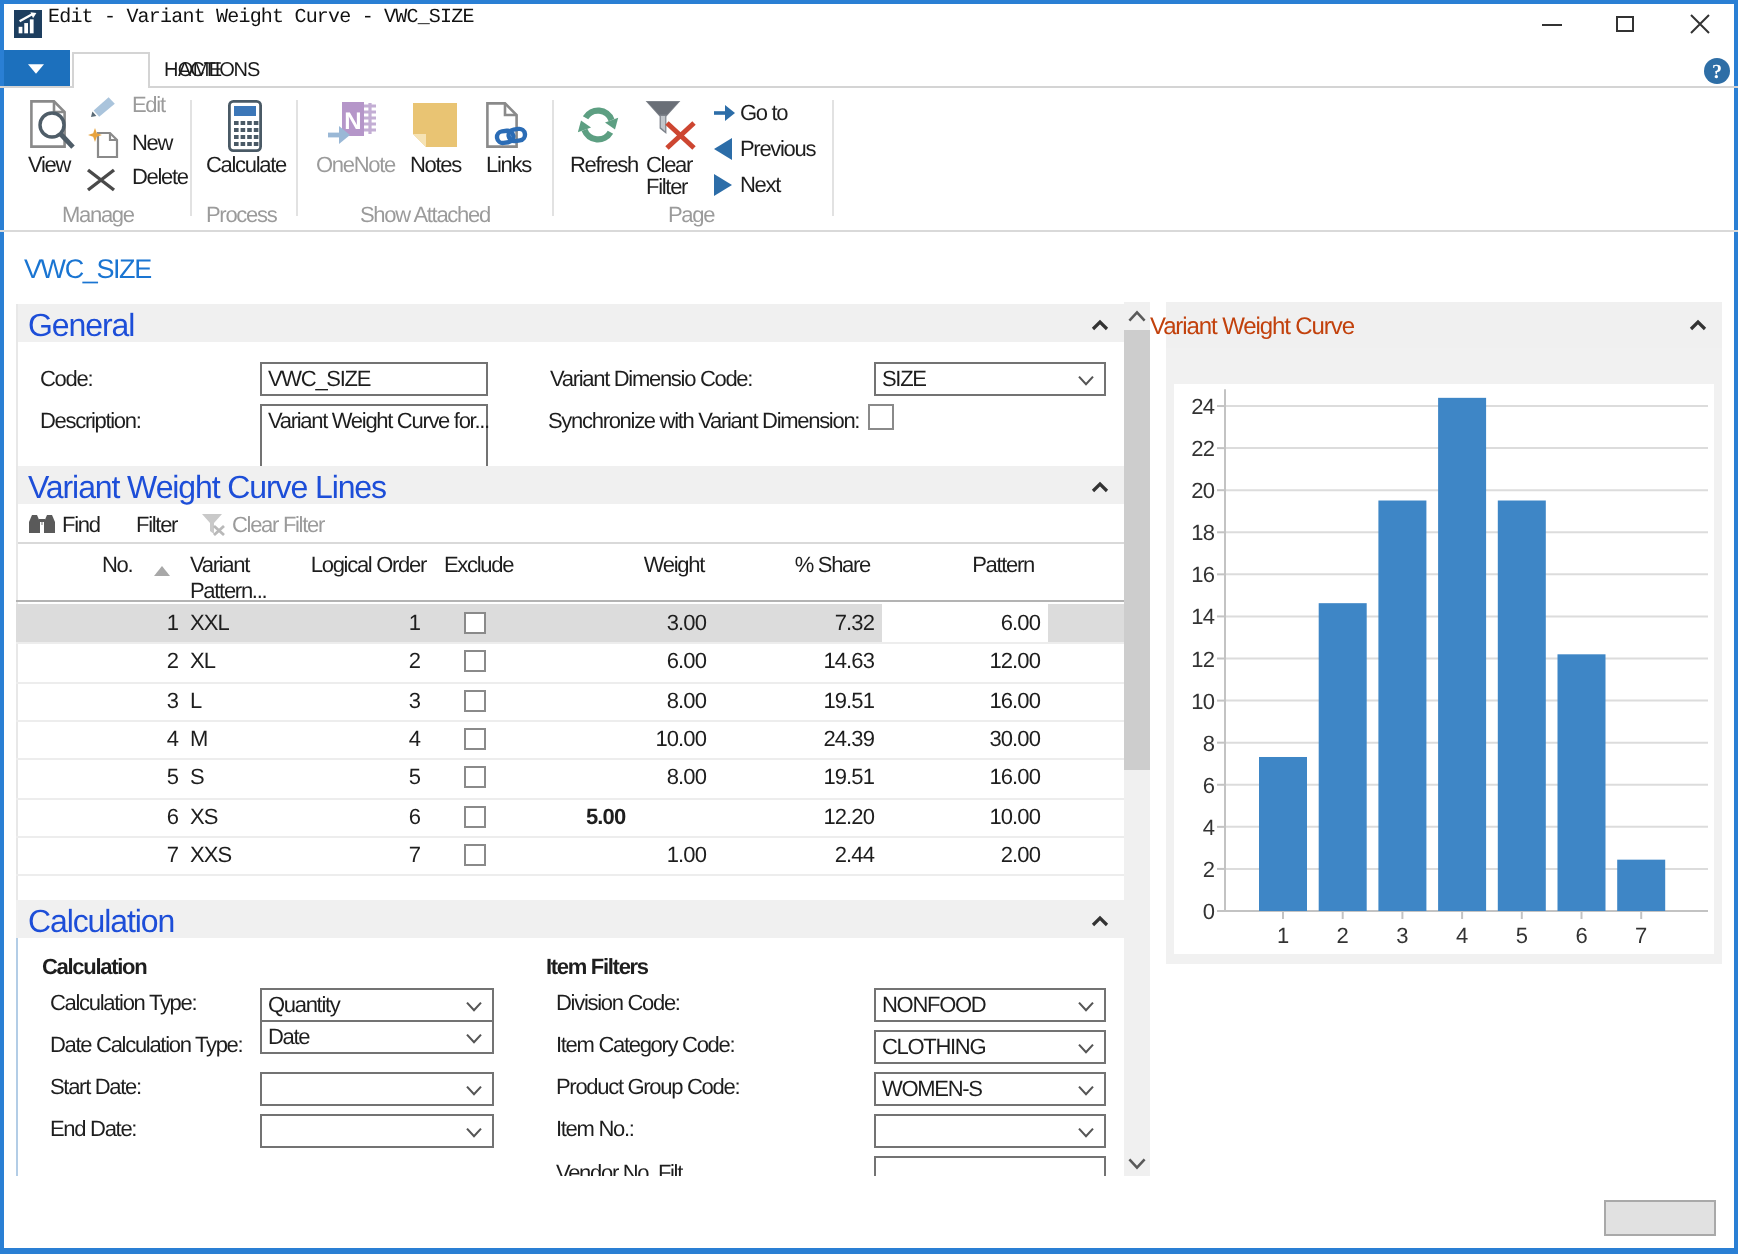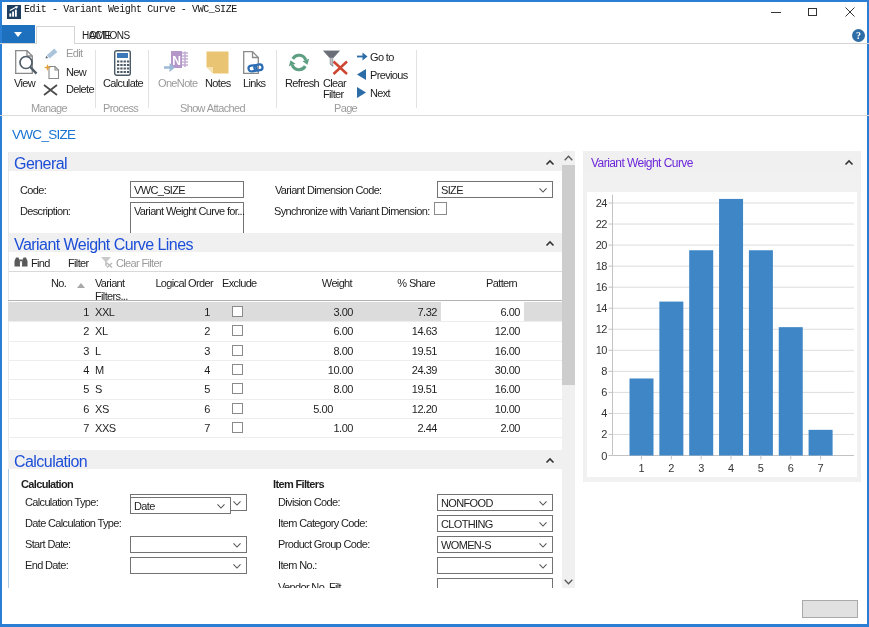--- a/index.html
+++ b/index.html
@@ -184,21 +184,21 @@
   </svg>
 
   <div class="lbl" style="left:20px;top:184px;">Code:</div>
   <div class="field" style="left:130px;top:181px;width:114px;height:17px;">
     <span class="caps">VWC_SIZE</span>
   </div>
   <div class="lbl" style="left:20px;top:205px;">Description:</div>
   <div class="field" style="left:130px;top:202px;width:114px;height:32px;">
     <span>Variant Weight Curve for...</span>
   </div>
-  <div class="lbl" style="left:275px;top:184px;">Variant Dimension Code:</div>
+  <div class="lbl" style="left:275px;top:184px;">Variant Dimensio Code:</div>
   <div class="field" style="left:437px;top:181px;width:116px;height:17px;">
     <span class="caps">SIZE</span>
     <svg class="dd-ch" viewBox="0 0 9 8">
       <path d="M0.5 1.5 L4.5 5.8 L8.5 1.5" stroke="#555" stroke-width="1.2" fill="none"></path>
     </svg>
   </div>
   <div class="lbl" style="left:274px;top:205px;">Synchronize with Variant Dimension:</div>
   <div class="field" style="left:434px;top:202px;width:13px;height:13px;border-color:#8a8a8a;"></div>
 
   <div class="sechdr" style="top:233px;">
@@ -226,21 +226,21 @@
   <div class="lbl gray" style="left:116px;top:257px;">Clear Filter</div>
   <div class="abs" style="left:8px;top:271px;width:554px;height:1px;background:#d9d9d9"></div>
 
   <div class="lbl" style="left:51px;top:277px;">No.</div>
   <svg class="abs" style="left:77px;top:283px" width="8" height="5" viewBox="0 0 8 5">
     <path d="M4 0 L8 5 L0 5 Z" fill="#a8a8a8"></path>
   </svg>
   <div class="abs" style="left:8px;top:152px;width:1px;height:298px;background:#e8e8e8"></div>
   <div class="abs" style="left:8px;top:450px;width:1px;height:138px;background:#b3cde6"></div>
   <div class="lbl" style="left:95px;top:277px;">Variant</div>
-  <div class="lbl" style="left:95px;top:290px;">Filters...</div>
+  <div class="lbl" style="left:95px;top:290px;">Pattern...</div>
   <div class="lbl" style="left:147px;top:277px;width:66px;text-align:right;">Logical Order</div>
   <div class="lbl" style="left:222px;top:277px;">Exclude</div>
   <div class="lbl" style="left:292px;top:277px;width:60px;text-align:right;">Weight</div>
   <div class="lbl" style="left:375px;top:277px;width:60px;text-align:right;">% Share</div>
   <div class="lbl" style="left:457px;top:277px;width:60px;text-align:right;">Pattern</div>
   <div class="abs" style="left:8px;top:300px;width:554px;height:1px;background:#b3b3b3"></div>
 
   <div id="rows">
     <div class="abs" style="left:8px;top:302px;width:554px;height:19px;background:#dcdcdc;"></div>
     <div class="abs" style="left:441px;top:302px;width:83px;height:19px;background:#fff;"></div>
@@ -281,21 +281,21 @@
     <div class="num" style="left:160px;top:383px;width:50px;text-align:right;">5</div>
     <div class="field" style="left:232px;top:383px;width:11px;height:11px;border-color:#8a8a8a;"></div>
     <div class="num" style="left:293px;top:383px;width:60px;text-align:right;">8.00</div>
     <div class="num" style="left:377px;top:383px;width:60px;text-align:right;">19.51</div>
     <div class="num" style="left:460px;top:383px;width:60px;text-align:right;">16.00</div>
     <div class="abs" style="left:8px;top:399px;width:554px;height:1px;background:#ededed;"></div>
     <div class="num" style="left:60px;top:403px;width:29px;text-align:right;">6</div>
     <div class="num" style="left:95px;top:403px;">XS</div>
     <div class="num" style="left:160px;top:403px;width:50px;text-align:right;">6</div>
     <div class="field" style="left:232px;top:403px;width:11px;height:11px;border-color:#8a8a8a;"></div>
-    <div class="num" style="left:293px;top:403px;width:60px;text-align:center;">5.00</div>
+    <div class="num" style="left:293px;top:403px;width:60px;text-align:left;font-weight:bold;">5.00</div>
     <div class="num" style="left:377px;top:403px;width:60px;text-align:right;">12.20</div>
     <div class="num" style="left:460px;top:403px;width:60px;text-align:right;">10.00</div>
     <div class="abs" style="left:8px;top:418px;width:554px;height:1px;background:#ededed;"></div>
     <div class="num" style="left:60px;top:422px;width:29px;text-align:right;">7</div>
     <div class="num" style="left:95px;top:422px;">XXS</div>
     <div class="num" style="left:160px;top:422px;width:50px;text-align:right;">7</div>
     <div class="field" style="left:232px;top:422px;width:11px;height:11px;border-color:#8a8a8a;"></div>
     <div class="num" style="left:293px;top:422px;width:60px;text-align:right;">1.00</div>
     <div class="num" style="left:377px;top:422px;width:60px;text-align:right;">2.44</div>
     <div class="num" style="left:460px;top:422px;width:60px;text-align:right;">2.00</div>
@@ -328,21 +328,21 @@
       <svg class="dd-ch" viewBox="0 0 9 8">
         <path d="M0.5 1.5 L4.5 5.8 L8.5 1.5" stroke="#555" stroke-width="1.2" fill="none"></path>
       </svg>
     </div>
     <div class="field" style="left:437px;top:494px;width:116px;height:17px;">
       <span class="caps">NONFOOD</span>
       <svg class="dd-ch" viewBox="0 0 9 8">
         <path d="M0.5 1.5 L4.5 5.8 L8.5 1.5" stroke="#555" stroke-width="1.2" fill="none"></path>
       </svg>
     </div>
-    <div class="field" style="left:130px;top:497px;width:101px;height:17px;">
+    <div class="field" style="left:130px;top:510px;width:117px;height:17px;">
       <span class="">Date</span>
       <svg class="dd-ch" viewBox="0 0 9 8">
         <path d="M0.5 1.5 L4.5 5.8 L8.5 1.5" stroke="#555" stroke-width="1.2" fill="none"></path>
       </svg>
     </div>
     <div class="field" style="left:437px;top:515px;width:116px;height:17px;">
       <span class="caps">CLOTHING</span>
       <svg class="dd-ch" viewBox="0 0 9 8">
         <path d="M0.5 1.5 L4.5 5.8 L8.5 1.5" stroke="#555" stroke-width="1.2" fill="none"></path>
       </svg>
@@ -378,21 +378,21 @@
   <div class="abs" style="left:562px;top:165px;width:13px;height:220px;background:#cdcdcd;"></div>
   <svg class="abs" style="left:564px;top:155px" width="9" height="6" viewBox="0 0 9 6">
     <path d="M0.7 5.3 L4.5 1.2 L8.3 5.3" stroke="#5a5a5a" stroke-width="1.3" fill="none"></path>
   </svg>
   <svg class="abs" style="left:564px;top:579px" width="9" height="6" viewBox="0 0 9 6">
     <path d="M0.7 0.7 L4.5 4.8 L8.3 0.7" stroke="#5a5a5a" stroke-width="1.3" fill="none"></path>
   </svg>
 
   <div class="abs" style="left:583px;top:151px;width:278px;height:331px;background:#f1f1f1;"></div>
   <div class="abs" style="left:583px;top:151px;width:278px;height:23px;background:#f0f0f0;"></div>
-  <div class="lbl" style="left:591px;top:156px;font-size:12px;letter-spacing:-0.55px;color:#6d28d9;">Variant Weight Curve</div>
+  <div class="lbl" style="left:575px;top:156px;font-size:12px;letter-spacing:-0.55px;color:#c2410c;">Variant Weight Curve</div>
   <svg class="chev" style="left:844px;top:158px" viewBox="0 0 10 10">
     <path d="M1.5 6.5 L5 3 L8.5 6.5" stroke="#333" stroke-width="1.6" fill="none"></path>
   </svg>
   <div class="abs" style="left:587px;top:192px;width:270px;height:285px;background:#fff;"></div>
   <svg id="chart" class="abs" style="left:583px;top:151px" width="278" height="331" viewBox="0 0 278 331">
     <line x1="29.5" y1="283.46" x2="271" y2="283.46" stroke="#dcdcdc" stroke-width="1"></line>
     <line x1="29.5" y1="262.42" x2="271" y2="262.42" stroke="#dcdcdc" stroke-width="1"></line>
     <line x1="29.5" y1="241.38" x2="271" y2="241.38" stroke="#dcdcdc" stroke-width="1"></line>
     <line x1="29.5" y1="220.34" x2="271" y2="220.34" stroke="#dcdcdc" stroke-width="1"></line>
     <line x1="29.5" y1="199.3" x2="271" y2="199.3" stroke="#dcdcdc" stroke-width="1"></line>

